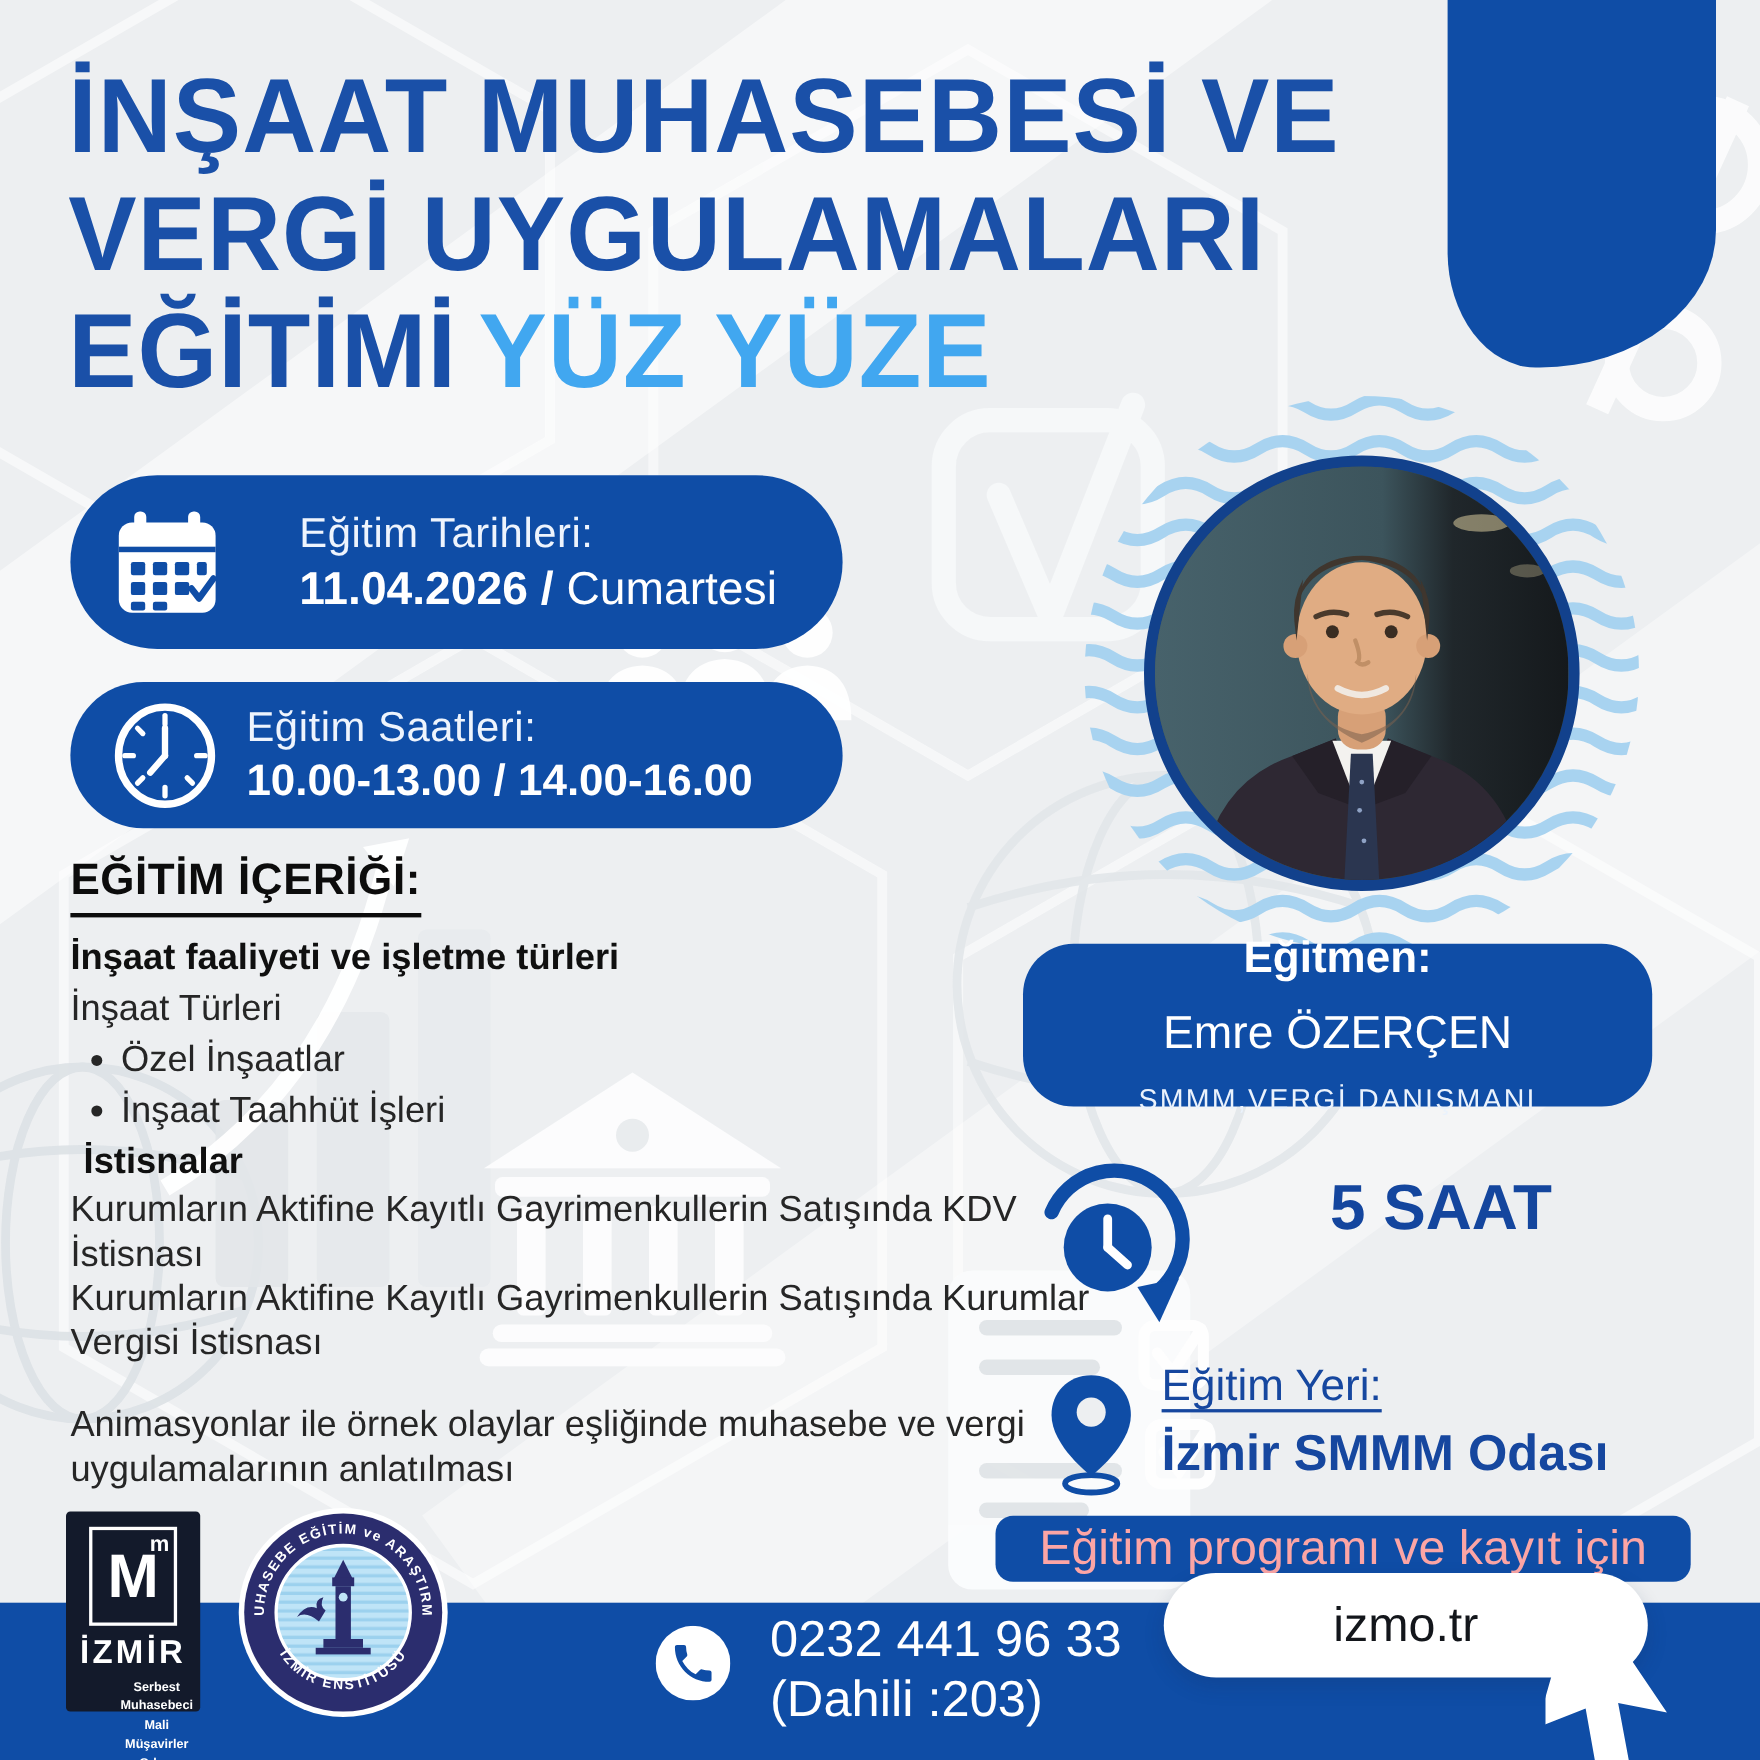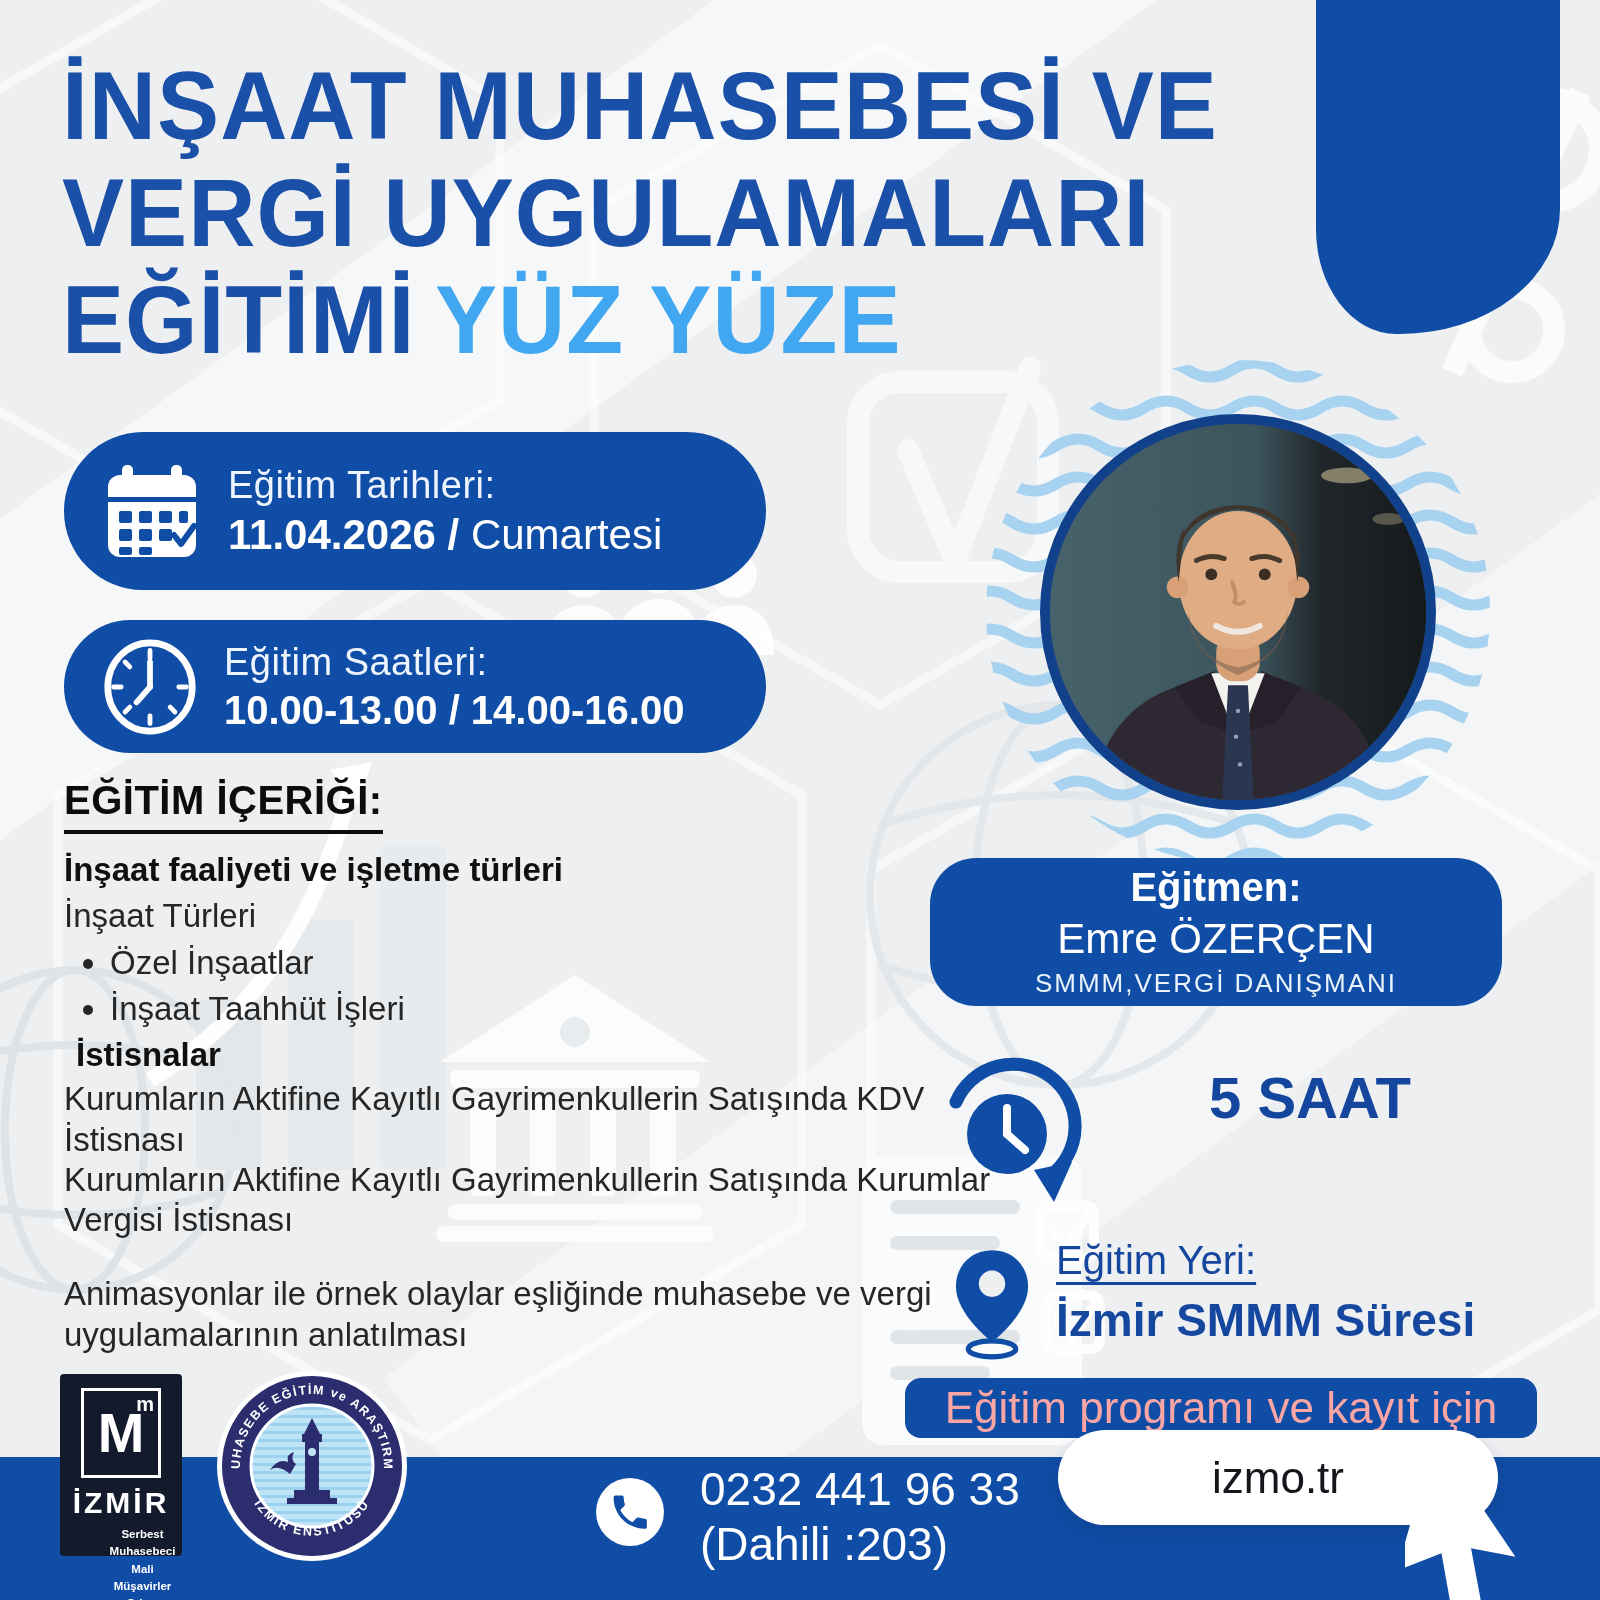--- a/index.html
+++ b/index.html
@@ -12,42 +12,42 @@
   .people-svg{position:absolute;z-index:1;}
   .wave-ring{position:absolute;z-index:1;}
   .corner-blob{position:absolute;top:0;right:40px;width:244px;height:334px;background:#0f4da6;
     border-radius:0 0 160px 80px / 0 0 125px 105px;z-index:1;}
   
   .title{position:absolute;left:62px;top:52px;z-index:2;color:#1a50a8;font-weight:700;
     font-size:96px;line-height:107px;letter-spacing:1px;transform:scaleX(.97);transform-origin:left top;white-space:nowrap;}
   .title .lite{color:#41a7f0;}
   
   .pill{position:absolute;left:64px;background:#0f4da6;color:#fff;display:flex;align-items:center;z-index:2;}
-  .pill-1{top:432px;width:702px;height:158px;border-radius:80px;}
+  .pill-1{top:432px;width:702px;height:158px;border-radius:80px;gap:44px;}
   .pill-2{top:620px;width:702px;height:133px;border-radius:67px;}
   .pill .icn{flex:0 0 auto;margin-left:38px;}
   .pill .txt{margin-left:26px;display:flex;flex-direction:column;gap:4px;}
   .pill .lbl{font-size:38px;font-weight:400;color:#eef4fd;letter-spacing:.5px;}
   .pill .val{font-size:42px;font-weight:700;}
   .pill-2 .val{font-size:40px;}
   .val .reg{font-weight:400;}
   
   .heading{position:absolute;left:64px;top:778px;z-index:2;font-size:40px;font-weight:700;color:#0c0c0c;
     letter-spacing:.5px;border-bottom:4px solid #0c0c0c;padding-bottom:7px;}
   .content{position:absolute;left:64px;top:850px;width:965px;z-index:2;font-size:33px;line-height:1.22;color:#262626;}
   .content .b{font-weight:700;color:#101010;}
   .content p{margin:0;}
   .content .s1t{margin-bottom:6px;}
   .content ul{margin:6px 0 4px 0;padding-left:46px;list-style:disc;}
   .content li{margin:6px 0;}
   .content .ist{margin:4px 0 4px 12px;}
   .content .gap{height:34px;}
   
   .inst-box{position:absolute;left:930px;top:858px;width:572px;height:148px;background:#0f4da6;border-radius:46px;
-    color:#fff;text-align:center;z-index:2;display:flex;flex-direction:column;justify-content:center;gap:5px;}
+    color:#fff;text-align:center;z-index:2;display:flex;flex-direction:column;justify-content:center;gap:21px;}
   .inst-box .l1{font-size:40px;font-weight:700;}
   .inst-box .l2{font-size:42px;font-weight:400;}
   .inst-box .l3{font-size:26px;font-weight:400;letter-spacing:2px;color:#eaf2fc;}
   
   .dur-txt{position:absolute;left:1090px;top:1058px;width:440px;text-align:center;z-index:2;color:#14469e;font-weight:700;}
   .dur-txt .d1{font-size:58px;}
   .dur-txt .d2{font-size:58px;margin-top:6px;}
   .loc-txt{position:absolute;left:1056px;top:1238px;z-index:2;color:#16479f;}
   .loc-txt .p1{font-size:40px;font-weight:400;text-decoration:underline;text-underline-offset:8px;text-decoration-thickness:3px;}
   .loc-txt .p2{font-size:46px;font-weight:700;margin-top:10px;}
@@ -316,21 +316,21 @@
     <div class="d2">5 SAAT</div>
   </div>
 
   <svg class="abs" style="left:948px;top:1246px;z-index:2;" width="88" height="116" viewBox="0 0 100 130">
     <ellipse cx="50" cy="116" rx="27" ry="9" stroke="#0f4da6" stroke-width="6" fill="none"></ellipse>
     <path d="M50 4 C26 4 9 22 9 45 C9 77 50 108 50 108 C50 108 91 77 91 45 C91 22 74 4 50 4 Z" fill="#0f4da6"></path>
     <circle cx="50" cy="42" r="15" fill="#edeff1"></circle>
   </svg>
   <div class="loc-txt">
     <div class="p1">Eğitim Yeri: </div>
-    <div class="p2">İzmir SMMM Süresi</div>
+    <div class="p2">İzmir SMMM Odası</div>
   </div>
 
   <div class="cta-pill">Eğitim programı ve kayıt için</div>
   <div class="web-pill">izmo.tr</div>
 
   <div class="band"></div>
 
   <svg class="phone-ic" width="68" height="68" viewBox="0 0 68 68">
     <circle cx="34" cy="34" r="34" fill="#ffffff"></circle>
     <g transform="translate(12,12) scale(1.85)">

